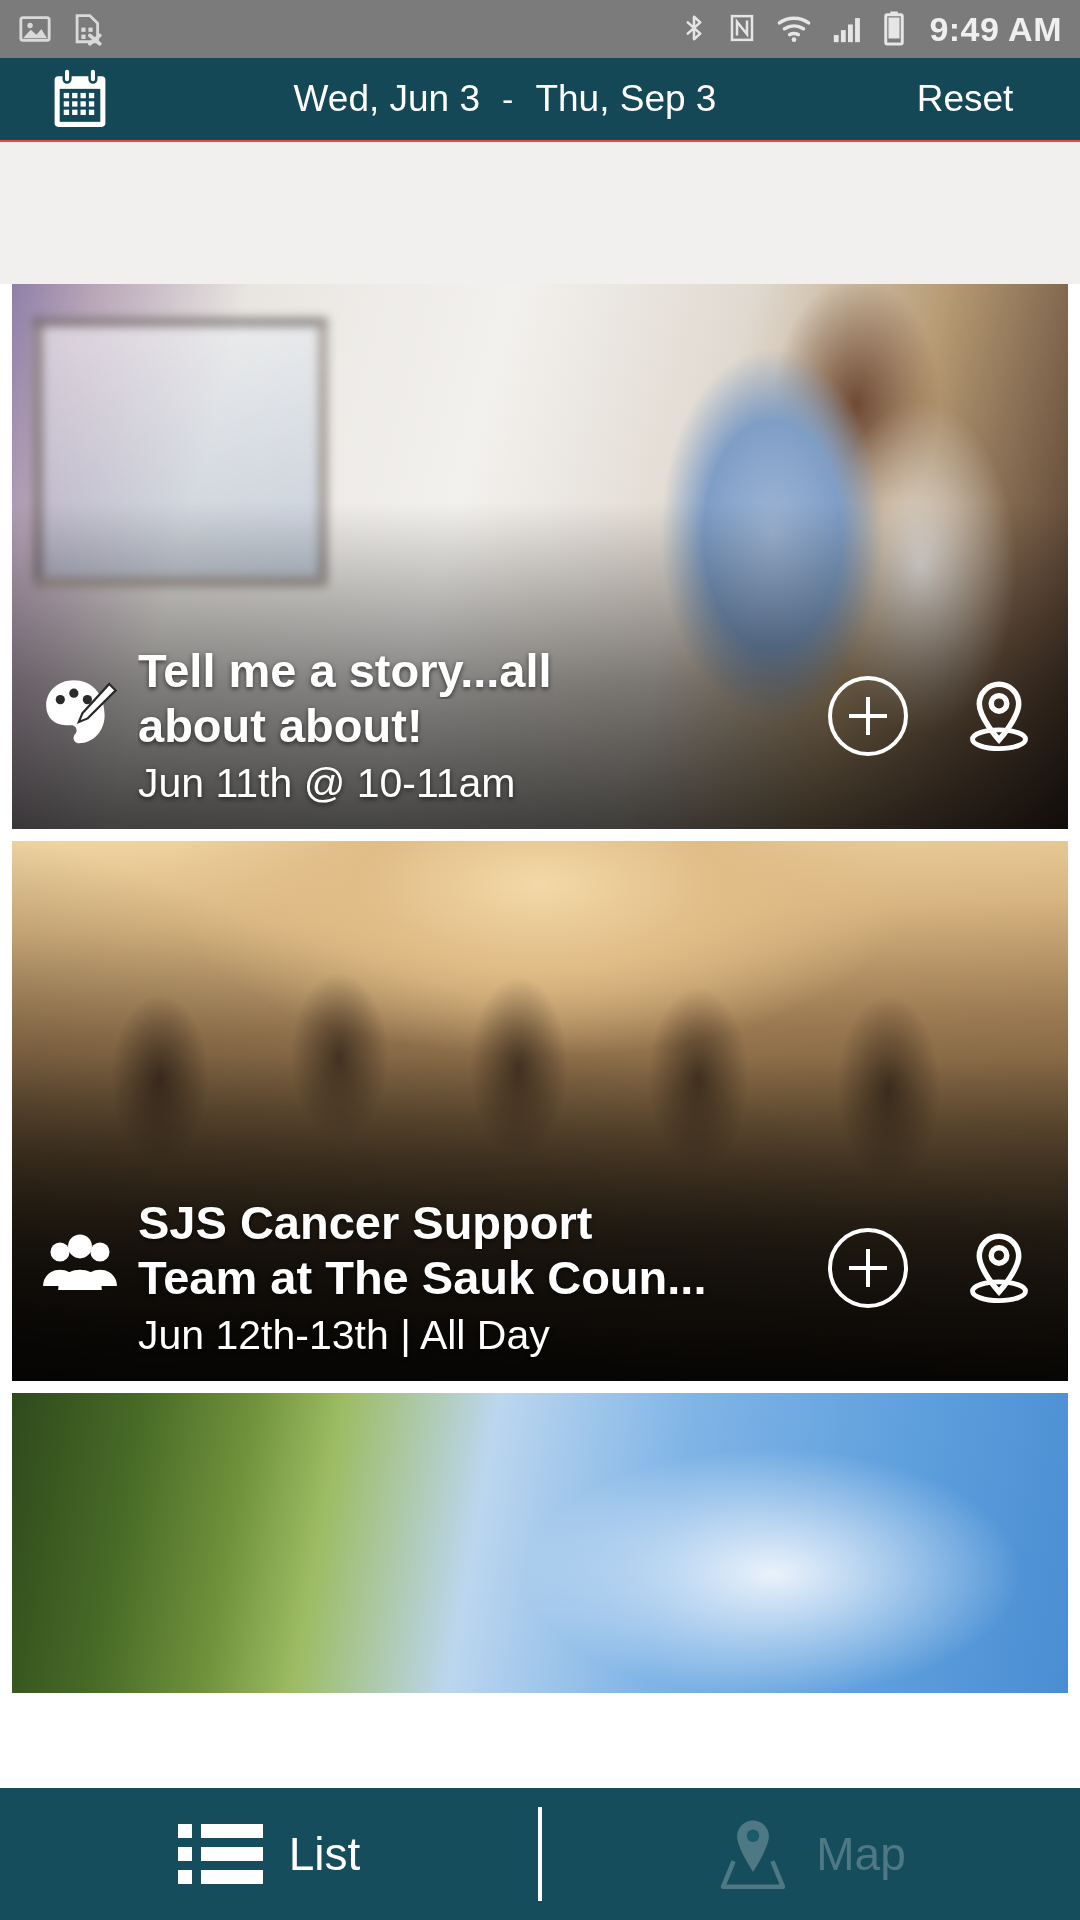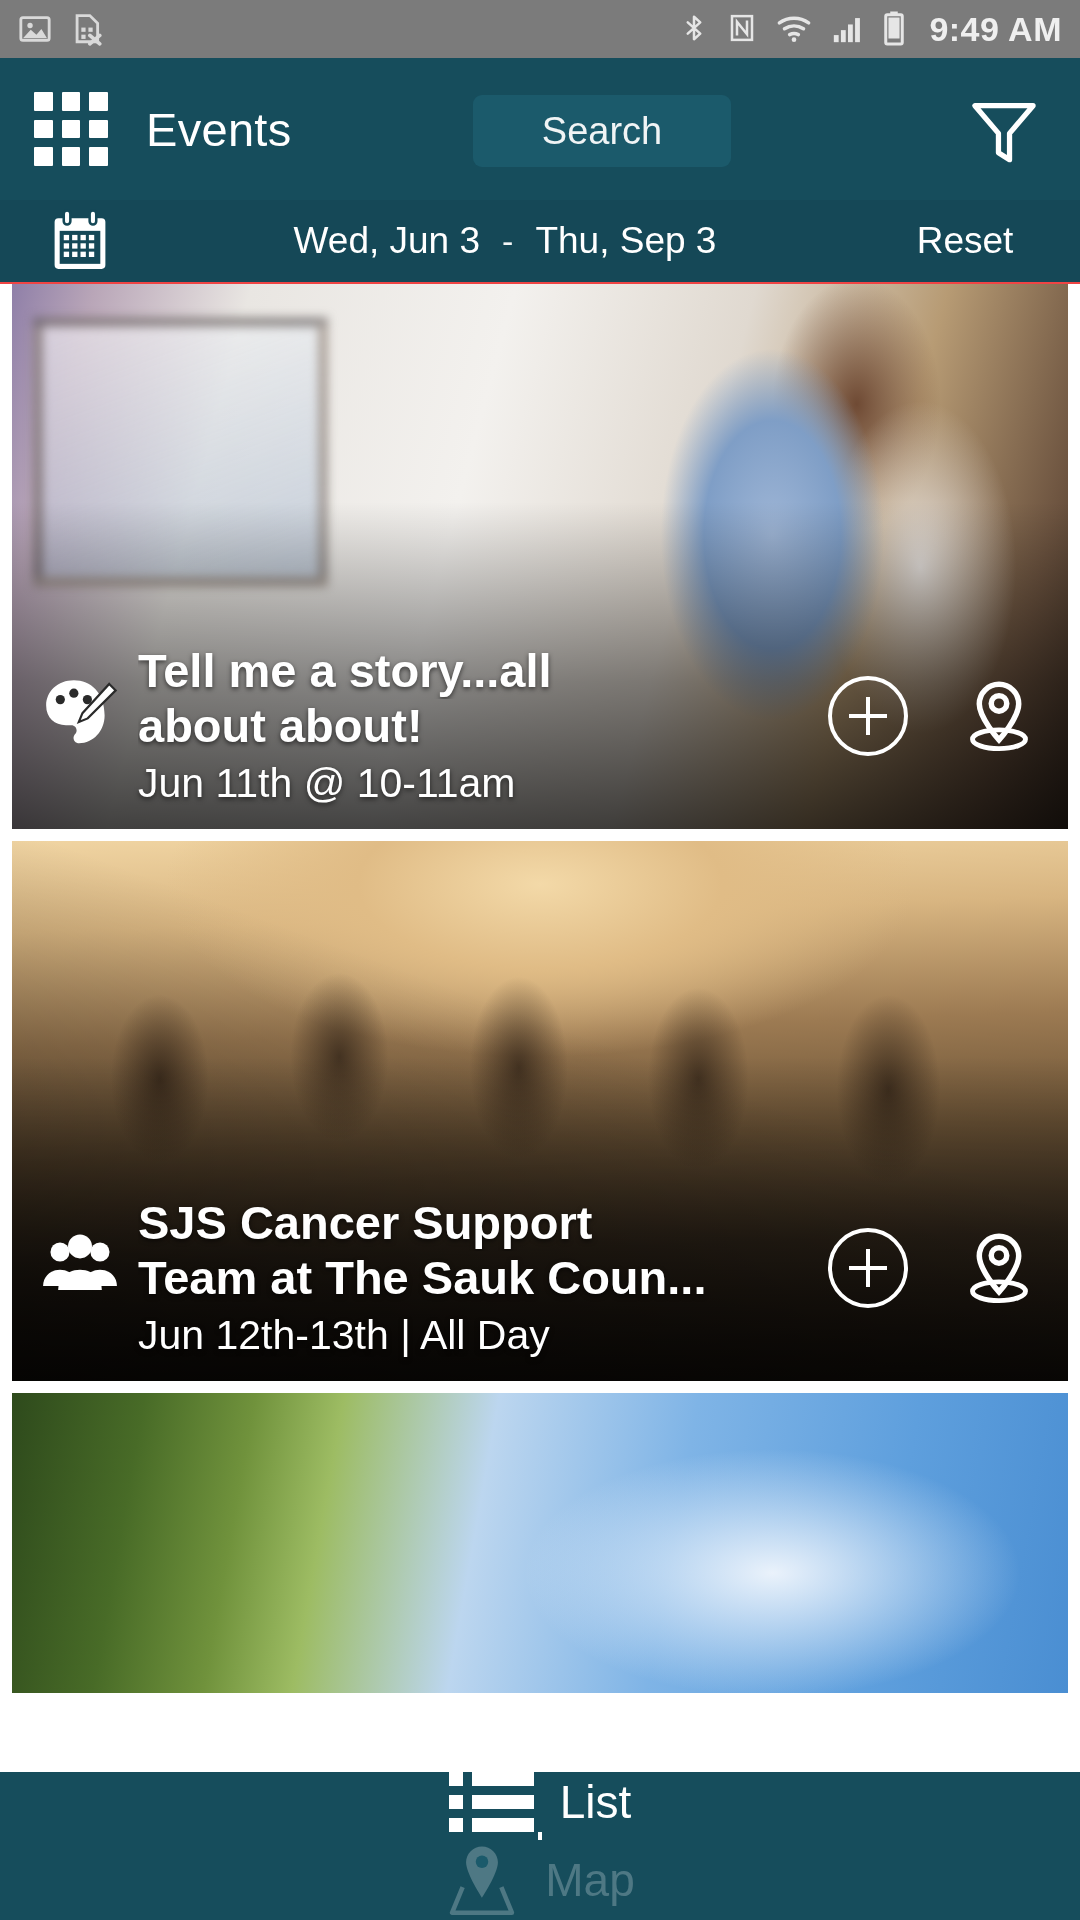--- a/index.html
+++ b/index.html
@@ -103,22 +103,22 @@
       radial-gradient(ellipse 70px 120px at 31% 40%, rgba(40,28,18,.7) 0%, rgba(40,28,18,0) 70%),
       radial-gradient(ellipse 70px 130px at 48% 42%, rgba(40,28,18,.7) 0%, rgba(40,28,18,0) 70%),
       radial-gradient(ellipse 72px 130px at 65% 44%, rgba(40,28,18,.7) 0%, rgba(40,28,18,0) 70%),
       radial-gradient(ellipse 74px 135px at 83% 46%, rgba(40,28,18,.72) 0%, rgba(40,28,18,0) 70%),
       linear-gradient(200deg, rgba(0,0,0,0) 40%, rgba(0,0,0,.55) 100%); }
   .art3 { background:
       radial-gradient(ellipse 400px 200px at 72% 60%, #eaf2fb 0%, rgba(234,242,251,0) 62%),
       linear-gradient(100deg,#2e4a1c 0%, #486b27 12%, #70923c 22%, #9dbc63 30%, #bcd6ef 44%, #7fb4e6 62%, #5e9fdd 82%, #4a8ed2 100%); }
 
   
-  .tabbar { position:absolute; bottom:0; left:0; right:0; height:148px;
-    background:#164d5c; display:flex;flex-direction:column; }
+  .tabbar { position:absolute; bottom:0; left:0; right:0; height:132px;
+    background:#164d5c; display:flex; }
   .tab { flex:1; display:flex; align-items:center; justify-content:center; gap:26px; }
   .tab-label { font-size:46px; }
   .tab.active .tab-label { color:#ffffff; }
   .tab.inactive .tab-label { color:#4e7884; }
   .tab-divider { width:4px; height:94px; background:#ffffff; align-self:center; }
   .list-icon { display:flex; flex-direction:column; gap:9px; }
   .list-icon .row { display:flex; align-items:center; gap:9px; }
   .list-icon .dot { width:14px; height:14px; background:#ffffff; }
   .list-icon .bar { width:62px; height:14px; background:#ffffff; }
 </style>
@@ -164,42 +164,20 @@
       </svg>
       <svg class="sb-ico" width="22" height="36" viewBox="0 0 14 24">
         <rect x="4.5" y="1" width="5" height="2.2" fill="#e6e6e6"></rect>
         <rect x="1.5" y="3.2" width="11" height="19.5" rx="1" fill="none" stroke="#e6e6e6" stroke-width="2"></rect>
         <rect x="3.3" y="5" width="7.4" height="14" fill="#e6e6e6"></rect>
       </svg>
       <span class="sb-time">9:49 AM</span>
     </div>
   </div>
 
-  <div class="header">
-    <div class="grid-icon">
-      <i></i>
-        <i></i>
-        <i></i>
-        <i></i>
-        <i></i>
-        <i></i>
-        <i></i>
-        <i></i>
-        <i></i>
-    </div>
-    <div class="app-title">Events</div>
-    <div class="search-box">
-      <span>Search</span>
-    </div>
-    <div class="filter-btn">
-      <svg width="76" height="72" viewBox="0 0 26 26">
-        <path d="M2.5 3.5 H23.5 L15 13.5 V23 L11 20.5 V13.5 Z" fill="none" stroke="#ffffff" stroke-width="1.9" stroke-linejoin="round"></path>
-      </svg>
-    </div>
-  </div>
 
   <div class="datebar">
     <div class="cal-btn">
       <svg width="64" height="66" viewBox="0 0 24 26">
         <rect x="2" y="4" width="20" height="20" rx="1.5" fill="#ffffff"></rect>
         <rect x="4" y="9" width="16" height="13" fill="#154857"></rect>
         <rect x="5.6" y="1" width="2.6" height="5.5" rx="1.3" fill="#ffffff" stroke="#154857" stroke-width="1"></rect>
         <rect x="15.8" y="1" width="2.6" height="5.5" rx="1.3" fill="#ffffff" stroke="#154857" stroke-width="1"></rect>
         <g fill="#ffffff">
           <rect x="5.6" y="10.6" width="2.1" height="2.1"></rect>

